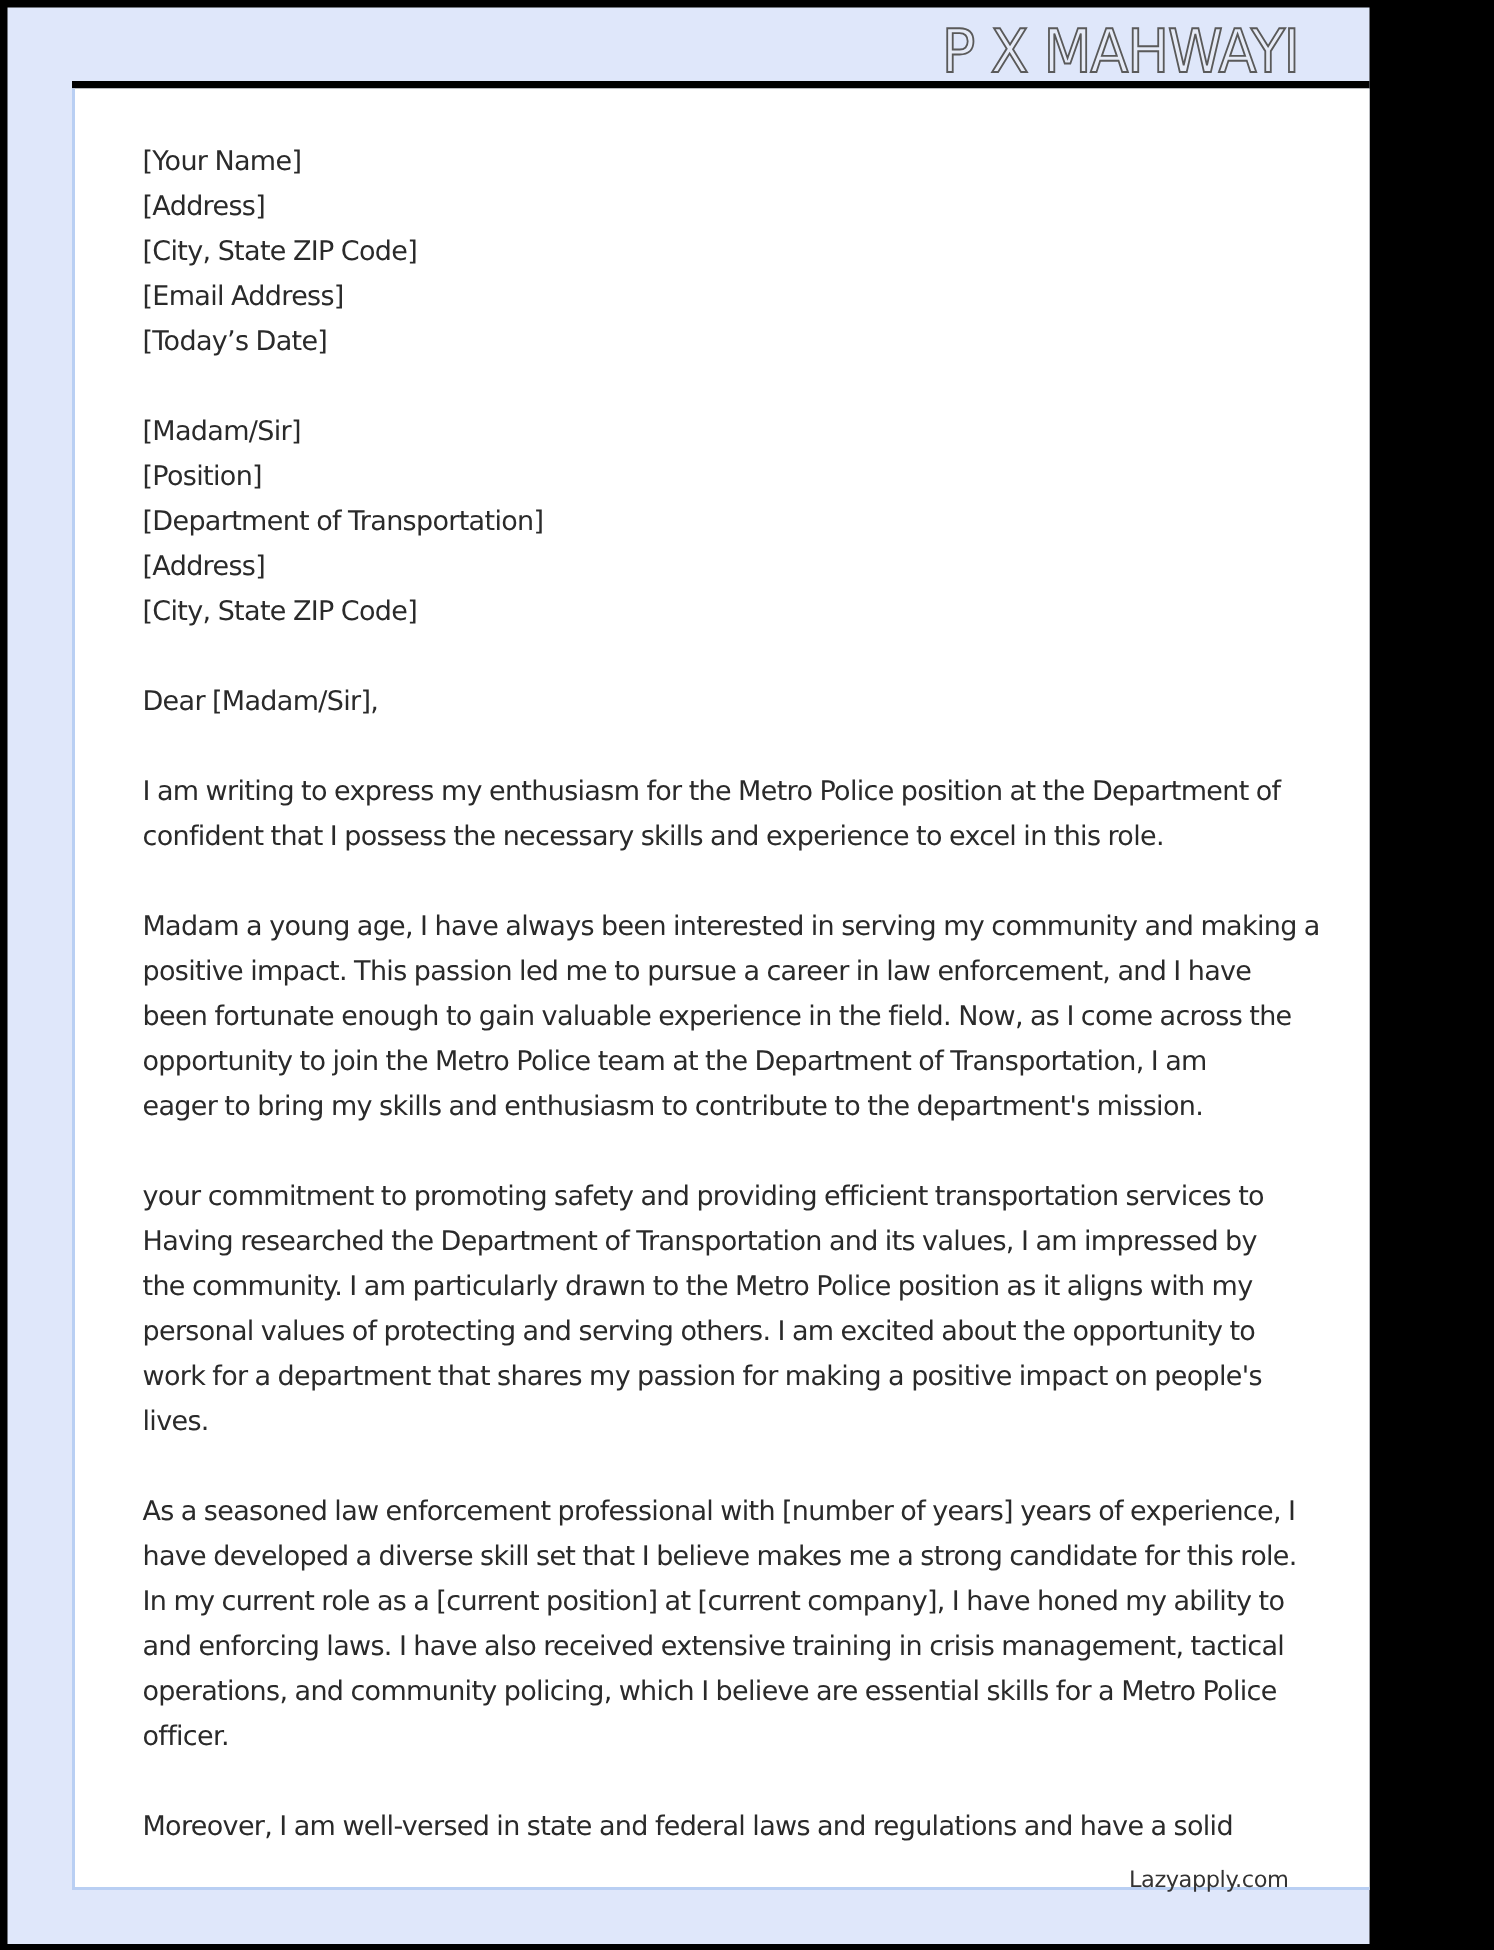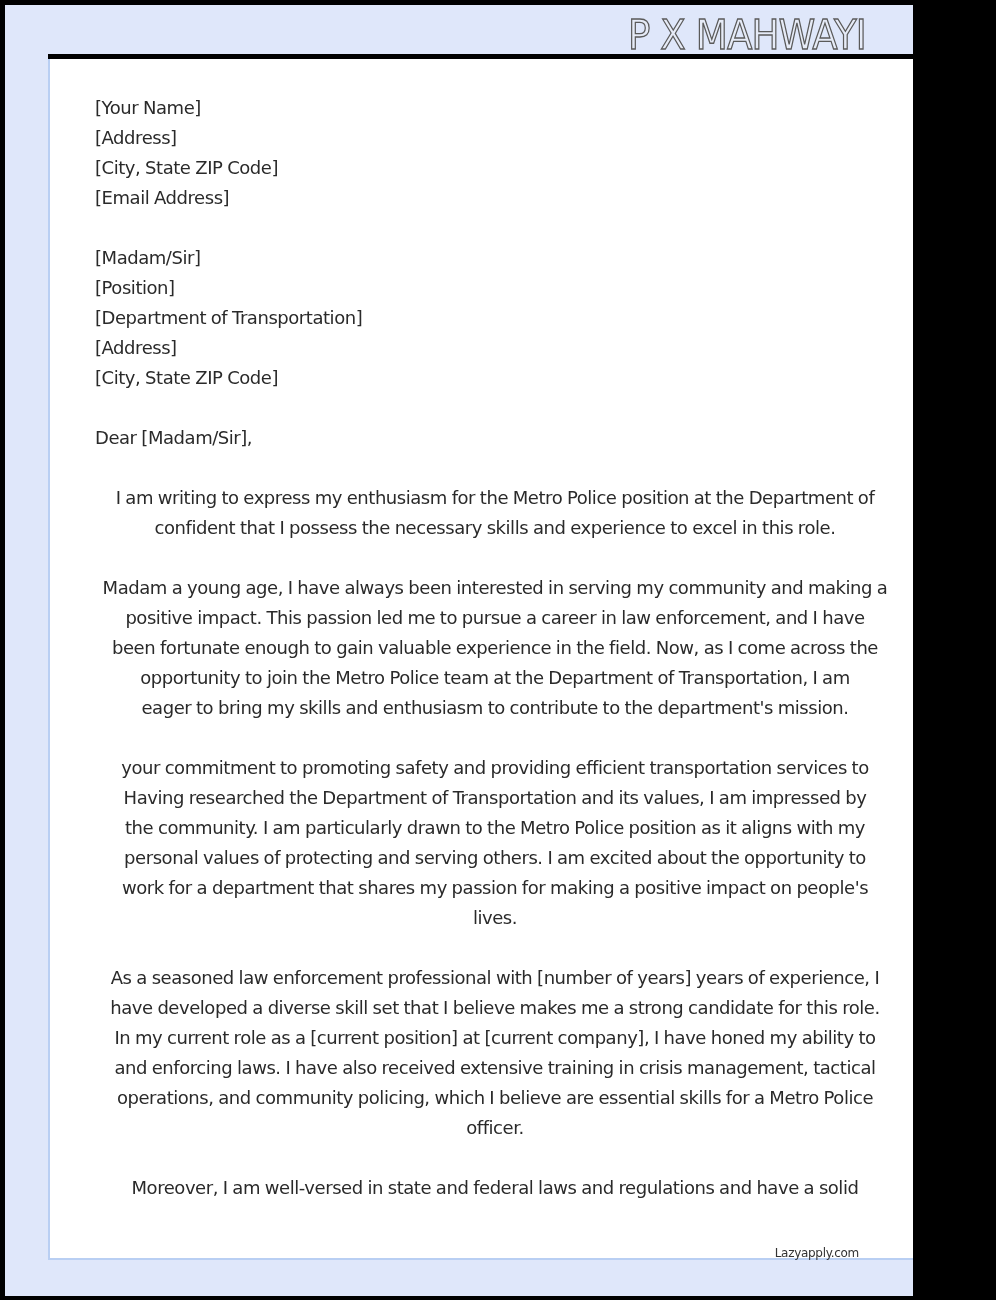--- a/index.html
+++ b/index.html
@@ -69,28 +69,27 @@
     }
     .block {
       margin: 0 0 30px 0;
     }
     .line {
       display: block;
       white-space: nowrap;
     }
     .para {
       margin: 0 0 30px 0;
-      text-align: center;
     }
     .watermark {
       position: absolute;
       right: 54px;
       top: 1241px;
       font-family: "DejaVu Sans", sans-serif;
-      font-size: 12px;
+      font-size: 15px;
       letter-spacing: -0.3px;
       color: #333333;
       line-height: 14px;
     }
   </style>
 </head>
 <body>
 
 <div class="frame">
 
@@ -102,20 +101,21 @@
 
   <div class="watermark">Lazyapply.com</div>
 
   <div class="content" style="left:90px; top:88px;">
 
     <div class="block">
       <span class="line">[Your Name]</span>
       <span class="line">[Address]</span>
       <span class="line">[City, State ZIP Code]</span>
       <span class="line">[Email Address]</span>
+      <span class="line">[Today’s Date]</span>
     </div>
 
     <div class="block">
       <span class="line">[Madam/Sir]</span>
       <span class="line">[Position]</span>
       <span class="line">[Department of Transportation]</span>
       <span class="line">[Address]</span>
       <span class="line">[City, State ZIP Code]</span>
     </div>
 

